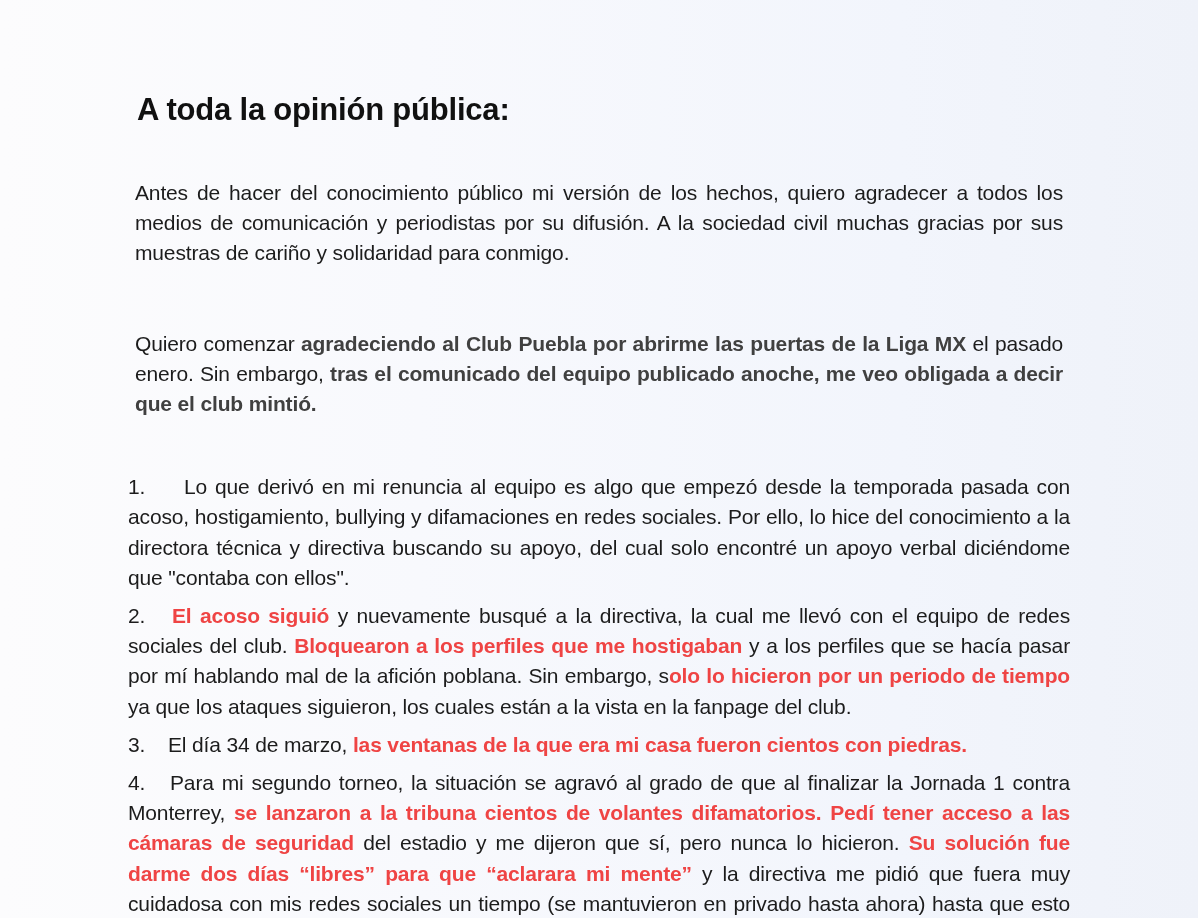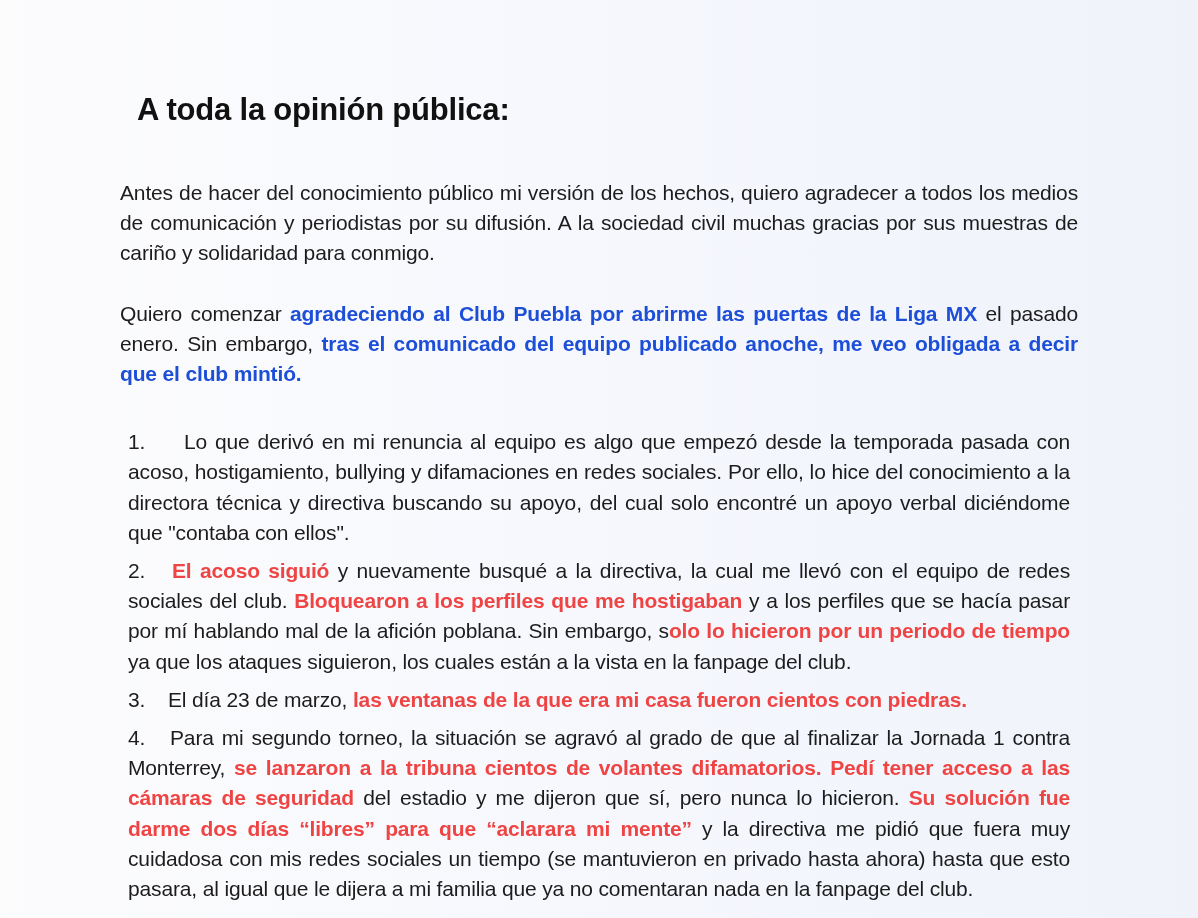--- a/index.html
+++ b/index.html
@@ -26,24 +26,24 @@
       font-weight: bold;
       letter-spacing: -0.2px;
       margin: 0 0 48px 17px;
       line-height: 40px;
       color: #111;
     }
     .para {
       font-size: 21px;
       line-height: 30.2px;
       text-align: justify;
-      margin: 0;
+      margin: 15px;
       letter-spacing: -0.15px;
     }
-    .para b { font-weight: bold; color: #1d4ed8; }
+    .para b { font-weight: bold; color: #404040; }
     .gap { height: 30px; }
     .list-item {
       font-size: 21px;
       line-height: 30.2px;
       text-align: justify;
       margin: 8px;
       letter-spacing: -0.15px;
     }
     .list-item b { font-weight: bold; color: #ef4444; }
     .num { display: inline-block; }
@@ -63,16 +63,16 @@
   <div class="gap"></div>
 
   <p class="para"><span>Quiero comenzar </span><b>agradeciendo al Club Puebla por abrirme las puertas de la Liga MX</b><span> el pasado enero. Sin embargo, </span><b>tras el comunicado del equipo publicado anoche, me veo obligada a decir que el club mintió.</b></p>
 
   <div class="gap"></div>
 
   <p class="list-item"><span class="num num1">1.</span><span>Lo que derivó en mi renuncia al equipo es algo que empezó desde la temporada pasada con acoso, hostigamiento, bullying y difamaciones en redes sociales. Por ello, lo hice del conocimiento a la directora técnica y directiva buscando su apoyo, del cual solo encontré un apoyo verbal diciéndome que "contaba con ellos".</span></p>
 
   <p class="list-item"><span class="num num2">2.</span><b>El acoso siguió</b><span> y nuevamente busqué a la directiva, la cual me llevó con el equipo de redes sociales del club. </span><b>Bloquearon a los perfiles que me hostigaban</b><span> y a los perfiles que se hacía pasar por mí hablando mal de la afición poblana. Sin embargo, s</span><b>olo lo hicieron por un periodo de tiempo</b><span> ya que los ataques siguieron, los cuales están a la vista en la fanpage del club.</span></p>
 
-  <p class="list-item"><span class="num num3">3.</span><span>El día 23 de marzo, </span><b>las ventanas de la que era mi casa fueron cientos con piedras.</b></p>
+  <p class="list-item"><span class="num num3">3.</span><span>El día 34 de marzo, </span><b>las ventanas de la que era mi casa fueron cientos con piedras.</b></p>
 
   <p class="list-item"><span class="num num4">4.</span><span>Para mi segundo torneo, la situación se agravó al grado de que al finalizar la Jornada 1 contra Monterrey, </span><b>se lanzaron a la tribuna cientos de volantes difamatorios. Pedí tener acceso a las cámaras de seguridad</b><span> del estadio y me dijeron que sí, pero nunca lo hicieron. </span><b>Su solución fue darme dos días “libres” para que “aclarara mi mente”</b><span> y la directiva me pidió que fuera muy cuidadosa con mis redes sociales un tiempo (se mantuvieron en privado hasta ahora) hasta que esto pasara, al igual que le dijera a mi familia que ya no comentaran nada en la fanpage del club.</span></p>
 </div>
 
 </body></html>

